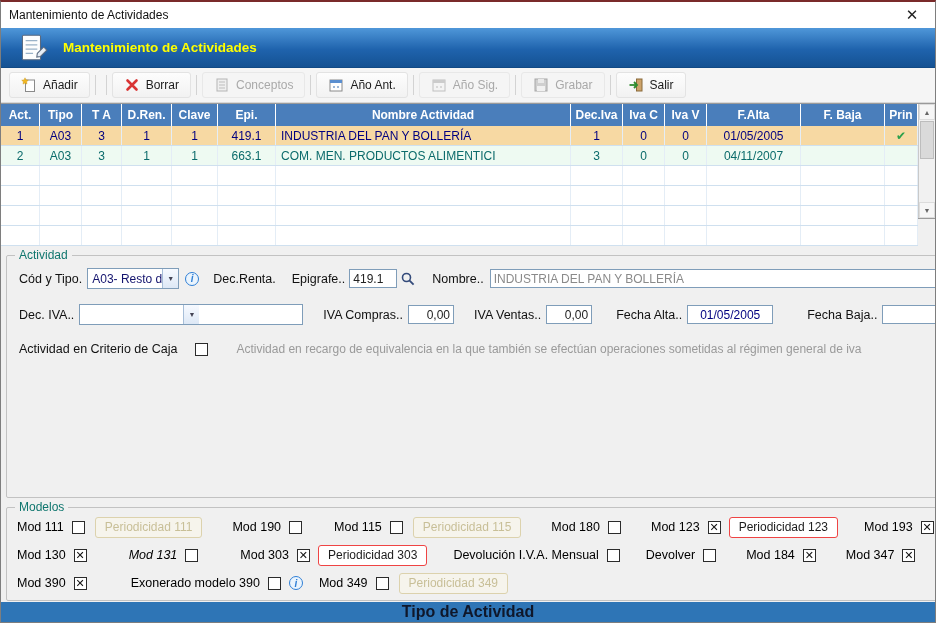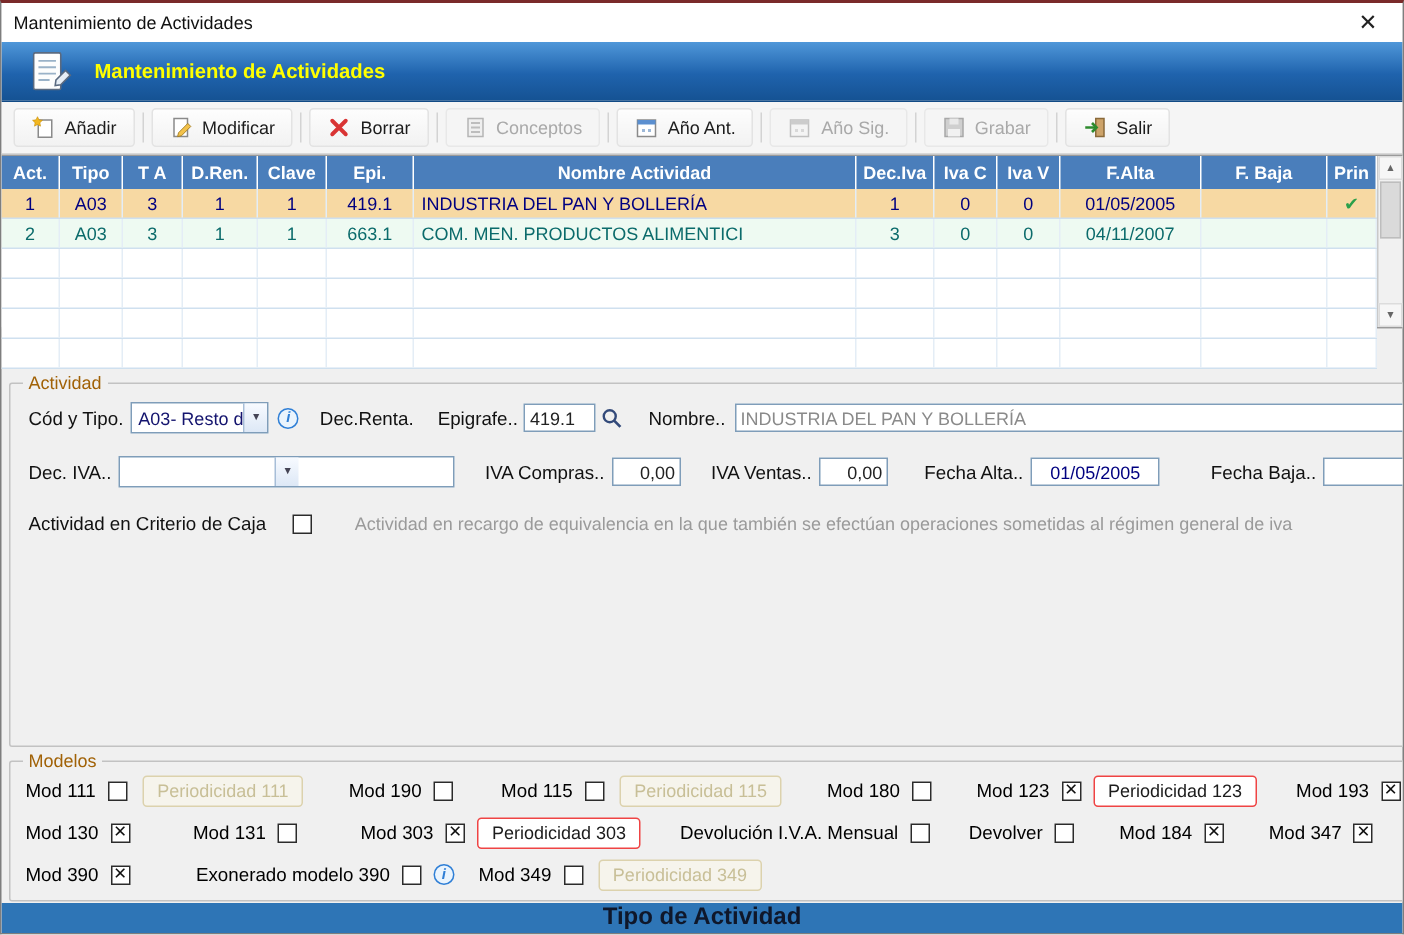--- a/index.html
+++ b/index.html
@@ -47,21 +47,21 @@
   .gc.check { color:#2aa04a; font-weight:bold; font-size:12px; }
 
   .vscroll { width:17px; background:#f1f1f1; border-left:1px solid #c9c9c9; display:flex; flex-direction:column; }
   .vbtn { height:16px; background:#f6f6f6; border:1px solid #dcdcdc; display:flex; align-items:center;
           justify-content:center; font-size:7px; color:#666; cursor:pointer; }
   .vthumb { height:38px; margin:1px; background:#dadada; border:1px solid #bdbdbd; cursor:pointer; }
   .vfill { flex:1; }
 
   
   fieldset { border:1px solid #c2c2c2; border-radius:2px; background:#f0f0f0; }
-  legend { font-size:12px; color:#a16207; margin-left:8px; padding:0 4px; }
+  legend { font-size:12px; color:#0f766e; margin-left:8px; padding:0 4px; }
   .fs-actividad { position:absolute; top:246px; left:5px; right:5px; height:250px; }
   .fs-modelos   { position:absolute; top:498px; left:5px; right:5px; height:101px; }
 
   .a-row { display:flex; align-items:center; padding:0 12px; }
   .r1 { margin-top:6px; } .r2 { margin-top:15px; } .r3 { margin-top:17px; }
   .flabel { font-size:12.5px; color:#111; white-space:nowrap; }
   .gray { color:#9a9a9a; }
 
   .combo { display:inline-flex; align-items:center; height:21px; background:#fff; border:1px solid #7f9db9; }
   .ctxt { flex:1; min-width:0; font-size:12px; color:#14146e; padding:0 4px; overflow:hidden; white-space:nowrap; }
@@ -123,29 +123,20 @@
     <div class="tbtn">
       <span class="ic">
         <svg viewBox="0 0 16 16">
             <rect x="4.5" y="3" width="9" height="11.5" fill="#fff" stroke="#8a8a8a"></rect>
             <path d="M4 .8l1 2.1 2.3.3-1.7 1.6.4 2.3L4 6l-2 1.1.4-2.3L.7 3.2 3 2.9z" fill="#f2b721" stroke="#c98f00" stroke-width=".4"></path>
           </svg>
       </span>
       <span>Añadir</span>
     </div>
     <div class="tsep"></div>
-    <div class="tbtn">
-      <span class="ic">
-        <svg viewBox="0 0 16 16">
-            <rect x="3" y="2" width="9" height="12" fill="#fff" stroke="#8a8a8a"></rect>
-            <path d="M6 11.5l6.2-6.2 2 2-6.2 6.2-2.6.6z" fill="#f3c24b" stroke="#a07a1f" stroke-width=".6"></path>
-          </svg>
-      </span>
-      <span>Modificar</span>
-    </div>
     <div class="tsep"></div>
     <div class="tbtn">
       <span class="ic">
         <svg viewBox="0 0 16 16">
             <path d="M3.5 3.5l9 9M12.5 3.5l-9 9" stroke="#d93434" stroke-width="2.6" stroke-linecap="round"></path>
           </svg>
       </span>
       <span>Borrar</span>
     </div>
     <div class="tsep"></div>
@@ -402,21 +393,21 @@
         <span class="mlbl">Mod 193</span>
         <span class="cb">✕</span>
       </div>
     </div>
 
     <div class="m-row">
       <div class="mod">
         <span class="mlbl">Mod 130</span>
         <span class="cb">✕</span>
       </div>
-      <div class="mod" style="margin-left:42px;">
+      <div class="mod" style="margin-left:42px;font-style:italic;">
         <span class="mlbl">Mod 131</span>
         <span class="cb"></span>
       </div>
       <div class="mod" style="margin-left:42px;">
         <span class="mlbl">Mod 303</span>
         <span class="cb">✕</span>
       </div>
       <button class="pbtn" style="margin-left:8px;">Periodicidad 303</button>
       <div class="mod" style="margin-left:26px;">
         <span class="mlbl gray">Devolución I.V.A. Mensual</span>

